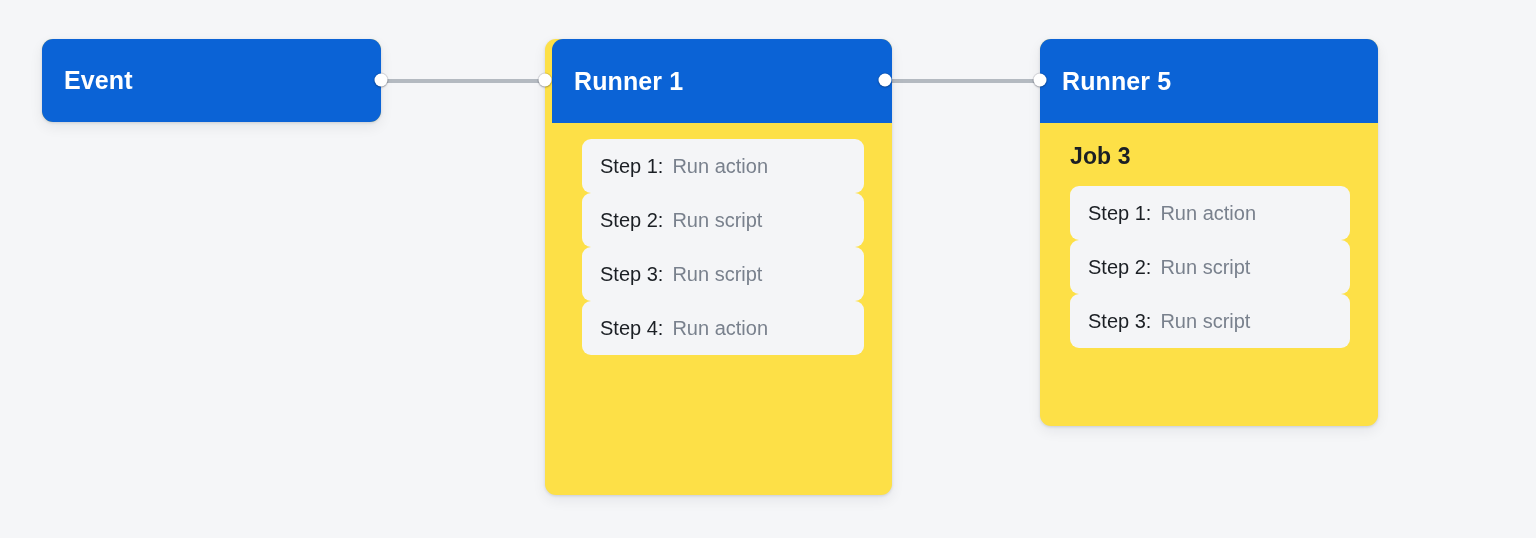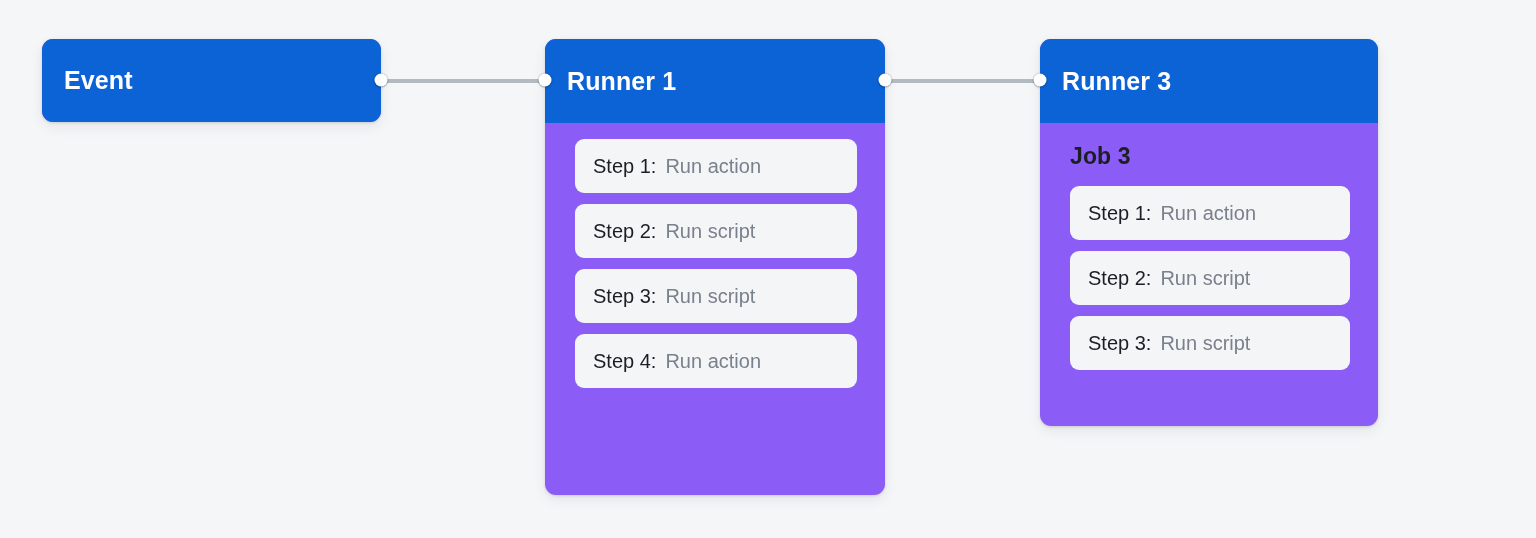--- a/index.html
+++ b/index.html
@@ -26,21 +26,21 @@
     height: 4px;
     background: #b4bac1;
     border-radius: 2px;
     z-index: 1;
   }
 
   
   .node {
     position: absolute;
     border-radius: 11px;
-    background: #8b5cf6;
+    background: #fde047;
     box-shadow: 0 1px 3px rgba(16, 24, 40, 0.13),
                 0 5px 14px rgba(16, 24, 40, 0.07);
     z-index: 2;
   }
 
   .node-header {
     background: #0b63d6;
     color: #ffffff;
     border-radius: 11px 11px 0 0;
     height: 84px;
@@ -71,21 +71,20 @@
     font-size: 23px;
     font-weight: bold;
     color: #1b1f24;
     margin: 4px 0 16px 0;
     letter-spacing: 0.1px;
   }
 
   .steps {
     display: flex;
     flex-direction: column;
-    gap: 11px;
   }
 
   .step-row {
     background: #f4f5f7;
     border-radius: 9px;
     height: 54px;
     display: flex;
     align-items: center;
     padding: 0 18px;
     box-sizing: border-box;
@@ -127,21 +126,21 @@
 
   <div class="edge" style="left:885px; top:79px; width:156px;"></div>
 
   <div class="node simple" style="left:42px; top:39px; width:339px; height:83px;">
     <div class="node-header">
       <span class="node-title">Event</span>
     </div>
     <div class="port" style="left:339px; top:41px;"></div>
   </div>
 
-  <div class="node" style="left:545px; top:39px; width:340px; height:456px;">
+  <div class="node" style="left:545px; top:39px; width:340px; height:456px;padding-left:7px;">
     <div class="node-header">
       <span class="node-title">Runner 1</span>
     </div>
     <div class="node-body">
       <div class="steps">
         <div class="step-row">
           <span class="step-label">Step 1:</span>
           <span class="step-value">Run action</span>
         </div>
         <div class="step-row">
@@ -157,21 +156,21 @@
           <span class="step-value">Run action</span>
         </div>
       </div>
     </div>
     <div class="port" style="left:0px; top:41px;"></div>
     <div class="port" style="left:340px; top:41px;"></div>
   </div>
 
   <div class="node" style="left:1040px; top:39px; width:338px; height:387px;">
     <div class="node-header">
-      <span class="node-title">Runner 3</span>
+      <span class="node-title">Runner 5</span>
     </div>
     <div class="node-body">
       <div class="job-title">Job 3</div>
       <div class="steps">
         <div class="step-row">
           <span class="step-label">Step 1:</span>
           <span class="step-value">Run action</span>
         </div>
         <div class="step-row">
           <span class="step-label">Step 2:</span>

